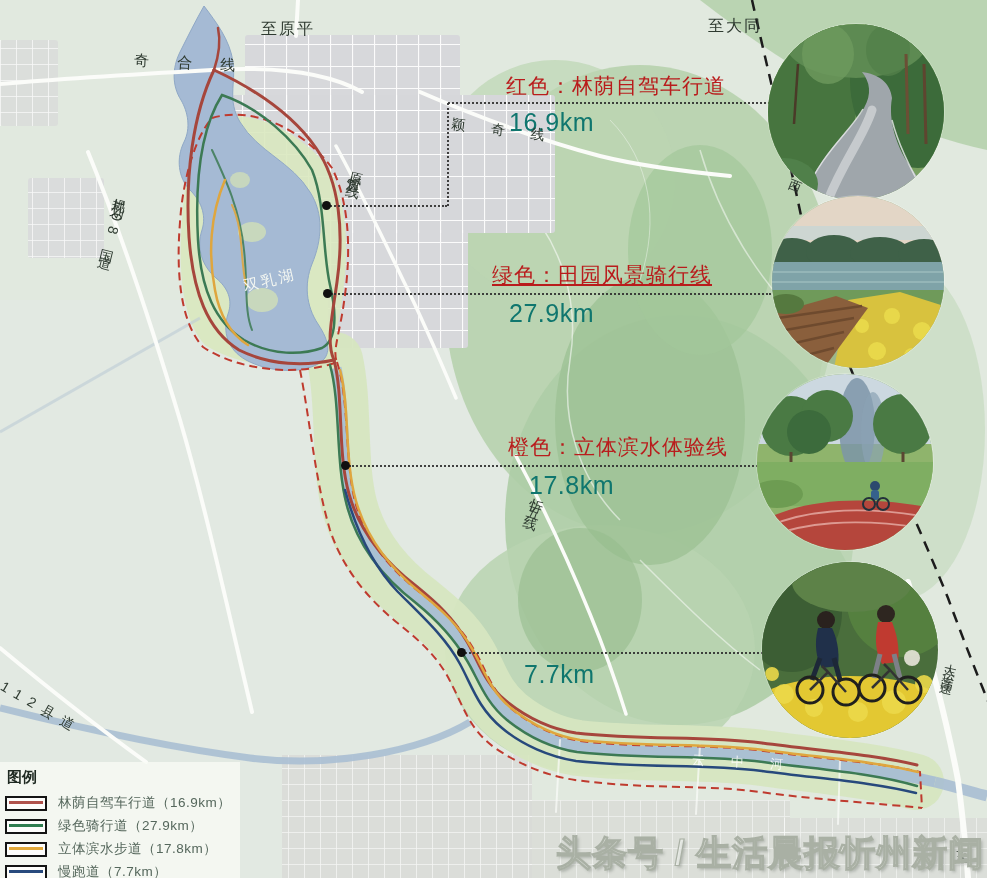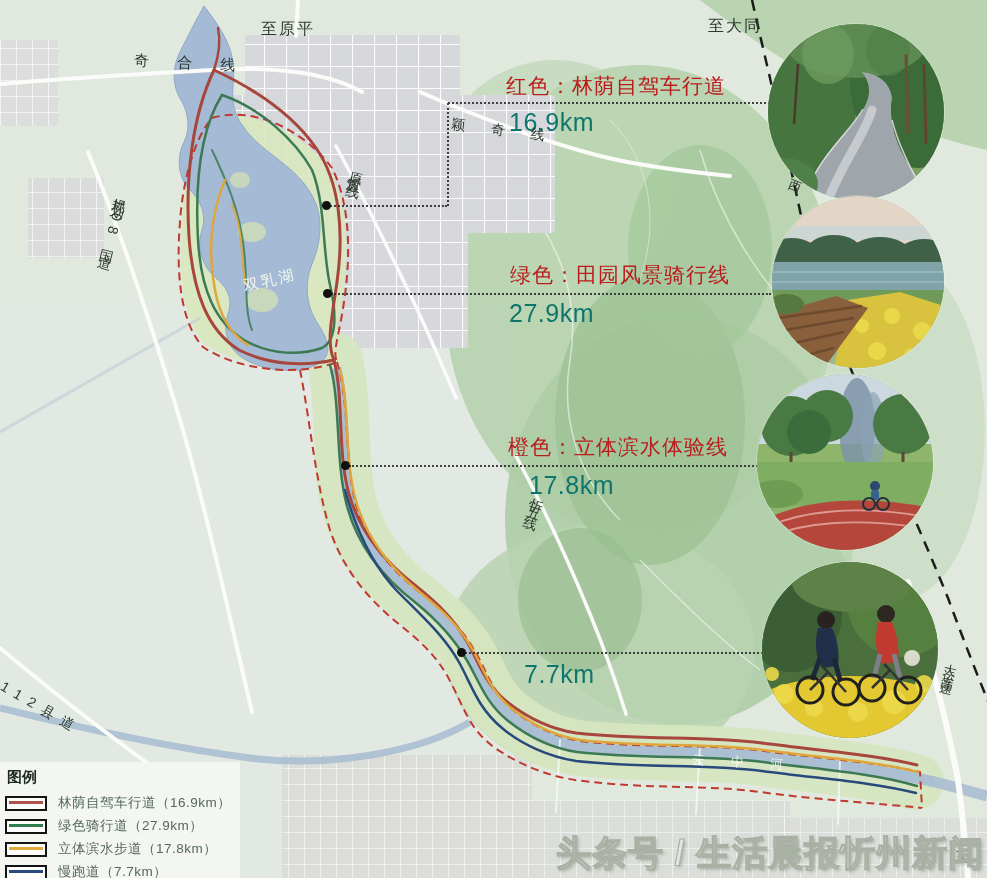--- a/index.html
+++ b/index.html
@@ -261,21 +261,21 @@
 
   <div class="dot" style="left:341px;top:461px;"></div>
   <div class="leader" style="left:349px;top:465px;width:412px;"></div>
 
   <div class="dot" style="left:457px;top:648px;"></div>
   <div class="leader" style="left:465px;top:652px;width:306px;"></div>
 
   <div class="callout-title" style="left:506px;top:72px;">红色：林荫自驾车行道</div>
   <div class="callout-km" style="left:509px;top:108px;">16.9km</div>
 
-  <div class="callout-title" style="left:510px;top:261px;">绿色：田园风景骑行线</div>
+  <div class="callout-title" style="left:492px;top:261px;text-decoration:underline;">绿色：田园风景骑行线</div>
   <div class="callout-km" style="left:509px;top:299px;">27.9km</div>
 
   <div class="callout-title" style="left:508px;top:433px;text-align:center;">橙色：立体滨水体验线</div>
   <div class="callout-km" style="left:511px;top:471px;margin-left:18px;">17.8km</div>
 
   <div class="callout-km" style="left:524px;top:660px;">7.7km</div>
 
   <div class="maplabel" style="left:261px;top:19px;font-size:16px;letter-spacing:2px;">至原平</div>
   <div class="maplabel" style="left:708px;top:16px;font-size:16px;letter-spacing:2px;">至大同</div>
   <div class="maplabel" style="left:134px;top:54px;font-size:15px;letter-spacing:12px;transform:rotate(3deg);">奇 合 线</div>

